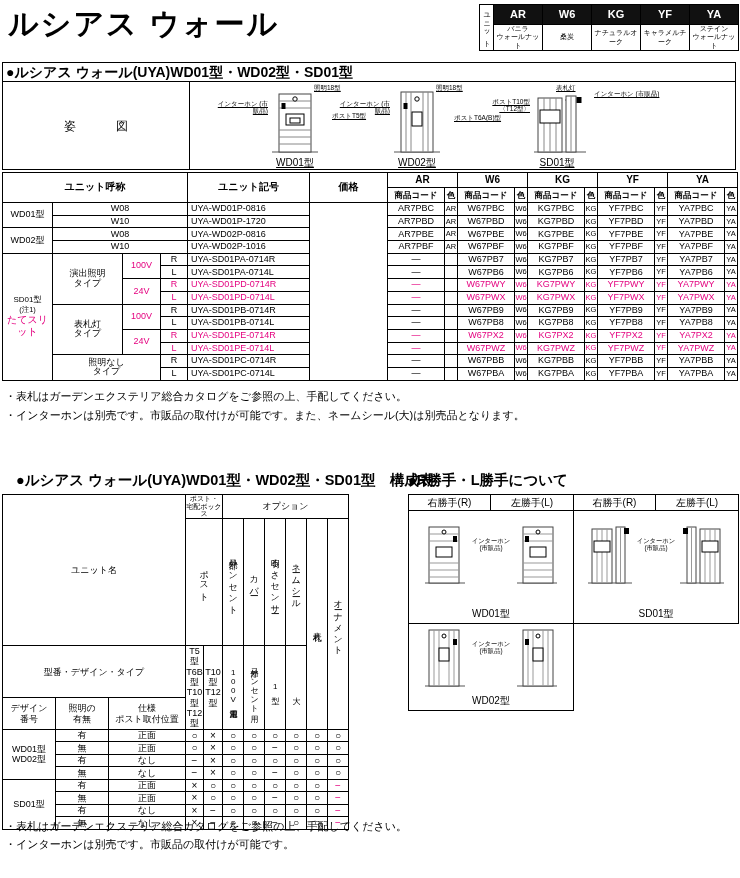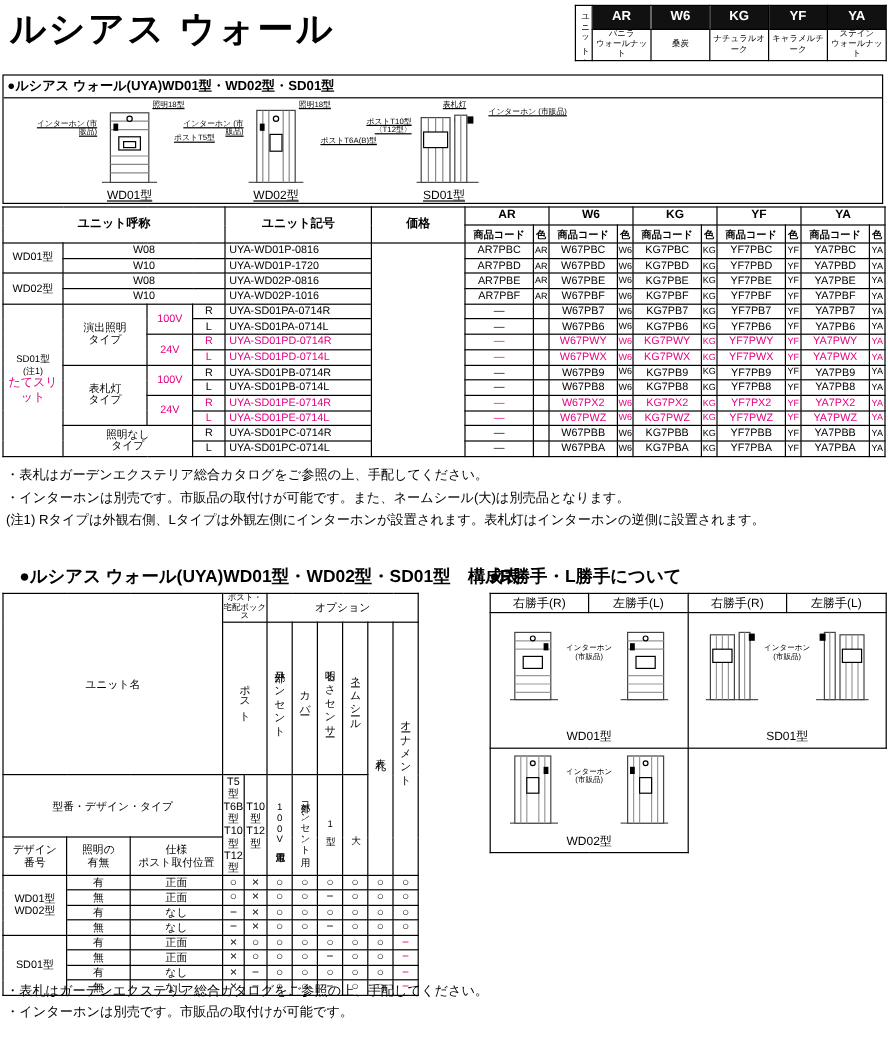--- a/index.html
+++ b/index.html
@@ -15,21 +15,21 @@
   .title{position:absolute;left:8px;top:4px;font-size:30px;font-weight:bold;letter-spacing:2px;}
   .tc{position:absolute;left:479px;top:4px;width:259px;}
   .tc td{font-size:7px;line-height:1.15;}
   .tc .lbl{width:14px;}
   .tc .lbl span{writing-mode:vertical-rl;text-orientation:upright;font-size:7px;letter-spacing:1px;}
   .tc .k{background:#111;color:#fff;font-weight:bold;font-size:11px;height:19px;}
   .tc .n{height:25px;}
 
   
   .s1{position:absolute;left:2px;top:62px;width:734px;height:108px;border:1px solid #000;box-sizing:border-box;}
-  .s1t{height:18px;line-height:18px;font-size:11px;font-weight:bold;padding-left:3px;border-bottom:1px solid #000;}
+  .s1t{height:18px;line-height:18px;font-size:14px;font-weight:bold;padding-left:3px;border-bottom:1px solid #000;}
   .s1b{position:relative;height:88px;display:flex;}
   .fig{width:186px;border-right:1px solid #000;display:flex;align-items:center;justify-content:center;
        font-size:12px;letter-spacing:14px;text-indent:14px;}
   .figs{position:relative;flex:1;}
   .diag{position:absolute;top:2px;width:190px;height:86px;}
   .diag .cap{position:absolute;left:40px;top:72px;width:90px;text-align:center;font-size:10px;}
   .dlab{position:absolute;font-size:6.5px;line-height:1.15;text-decoration:underline;}
   .dsvg{position:absolute;left:62px;top:6px;}
 
   
@@ -106,20 +106,21 @@
       <td class="n pre">キャラメルチーク</td>
       <td class="n pre">ステイン
 ウォールナット</td>
     </tr>
   </tbody>
     </table>
 
   <div class="s1">
     <div class="s1t">●ルシアス ウォール(UYA)WD01型・WD02型・SD01型</div>
     <div class="s1b">
+      <div class="fig">姿　図</div>
       <div class="figs">
 
         <div class="diag" style="left:20px;">
           <div class="dlab" style="left:2px;top:16px;text-align:right;width:56px;">インターホン
 (市販品)</div>
           <div class="dlab" style="left:104px;top:0;">照明18型</div>
           <div class="dlab" style="left:122px;top:28px;">ポストT5型</div>
           <svg class="dsvg" width="46" height="66" viewBox="0 0 46 66">
             <line x1="0" y1="62" x2="46" y2="62" stroke="#555" stroke-width="1"></line>
             <rect x="7" y="4" width="32" height="58" fill="#fff" stroke="#444"></rect>
@@ -443,21 +444,20 @@
           <td class="cc">YF</td>
       <td>YA7PBA</td>
           <td class="cc">YA</td>
     </tr>
   </tbody>
     </table>
 
   <div class="notes1">
     <div>・表札はガーデンエクステリア総合カタログをご参照の上、手配してください。</div>
     <div>・インターホンは別売です。市販品の取付けが可能です。また、ネームシール(大)は別売品となります。</div>
-    <div>(注1) Rタイプは外観右側、Lタイプは外観左側にインターホンが設置されます。表札灯はインターホンの逆側に設置されます。</div>
   </div>
 
   <div class="s2t">●ルシアス ウォール(UYA)WD01型・WD02型・SD01型　構成表</div>
   <table class="t2">
     <colgroup>
       <col style="width:53px">
         <col style="width:53px">
         <col style="width:77px">
       <col style="width:18px">
         <col style="width:19px">

